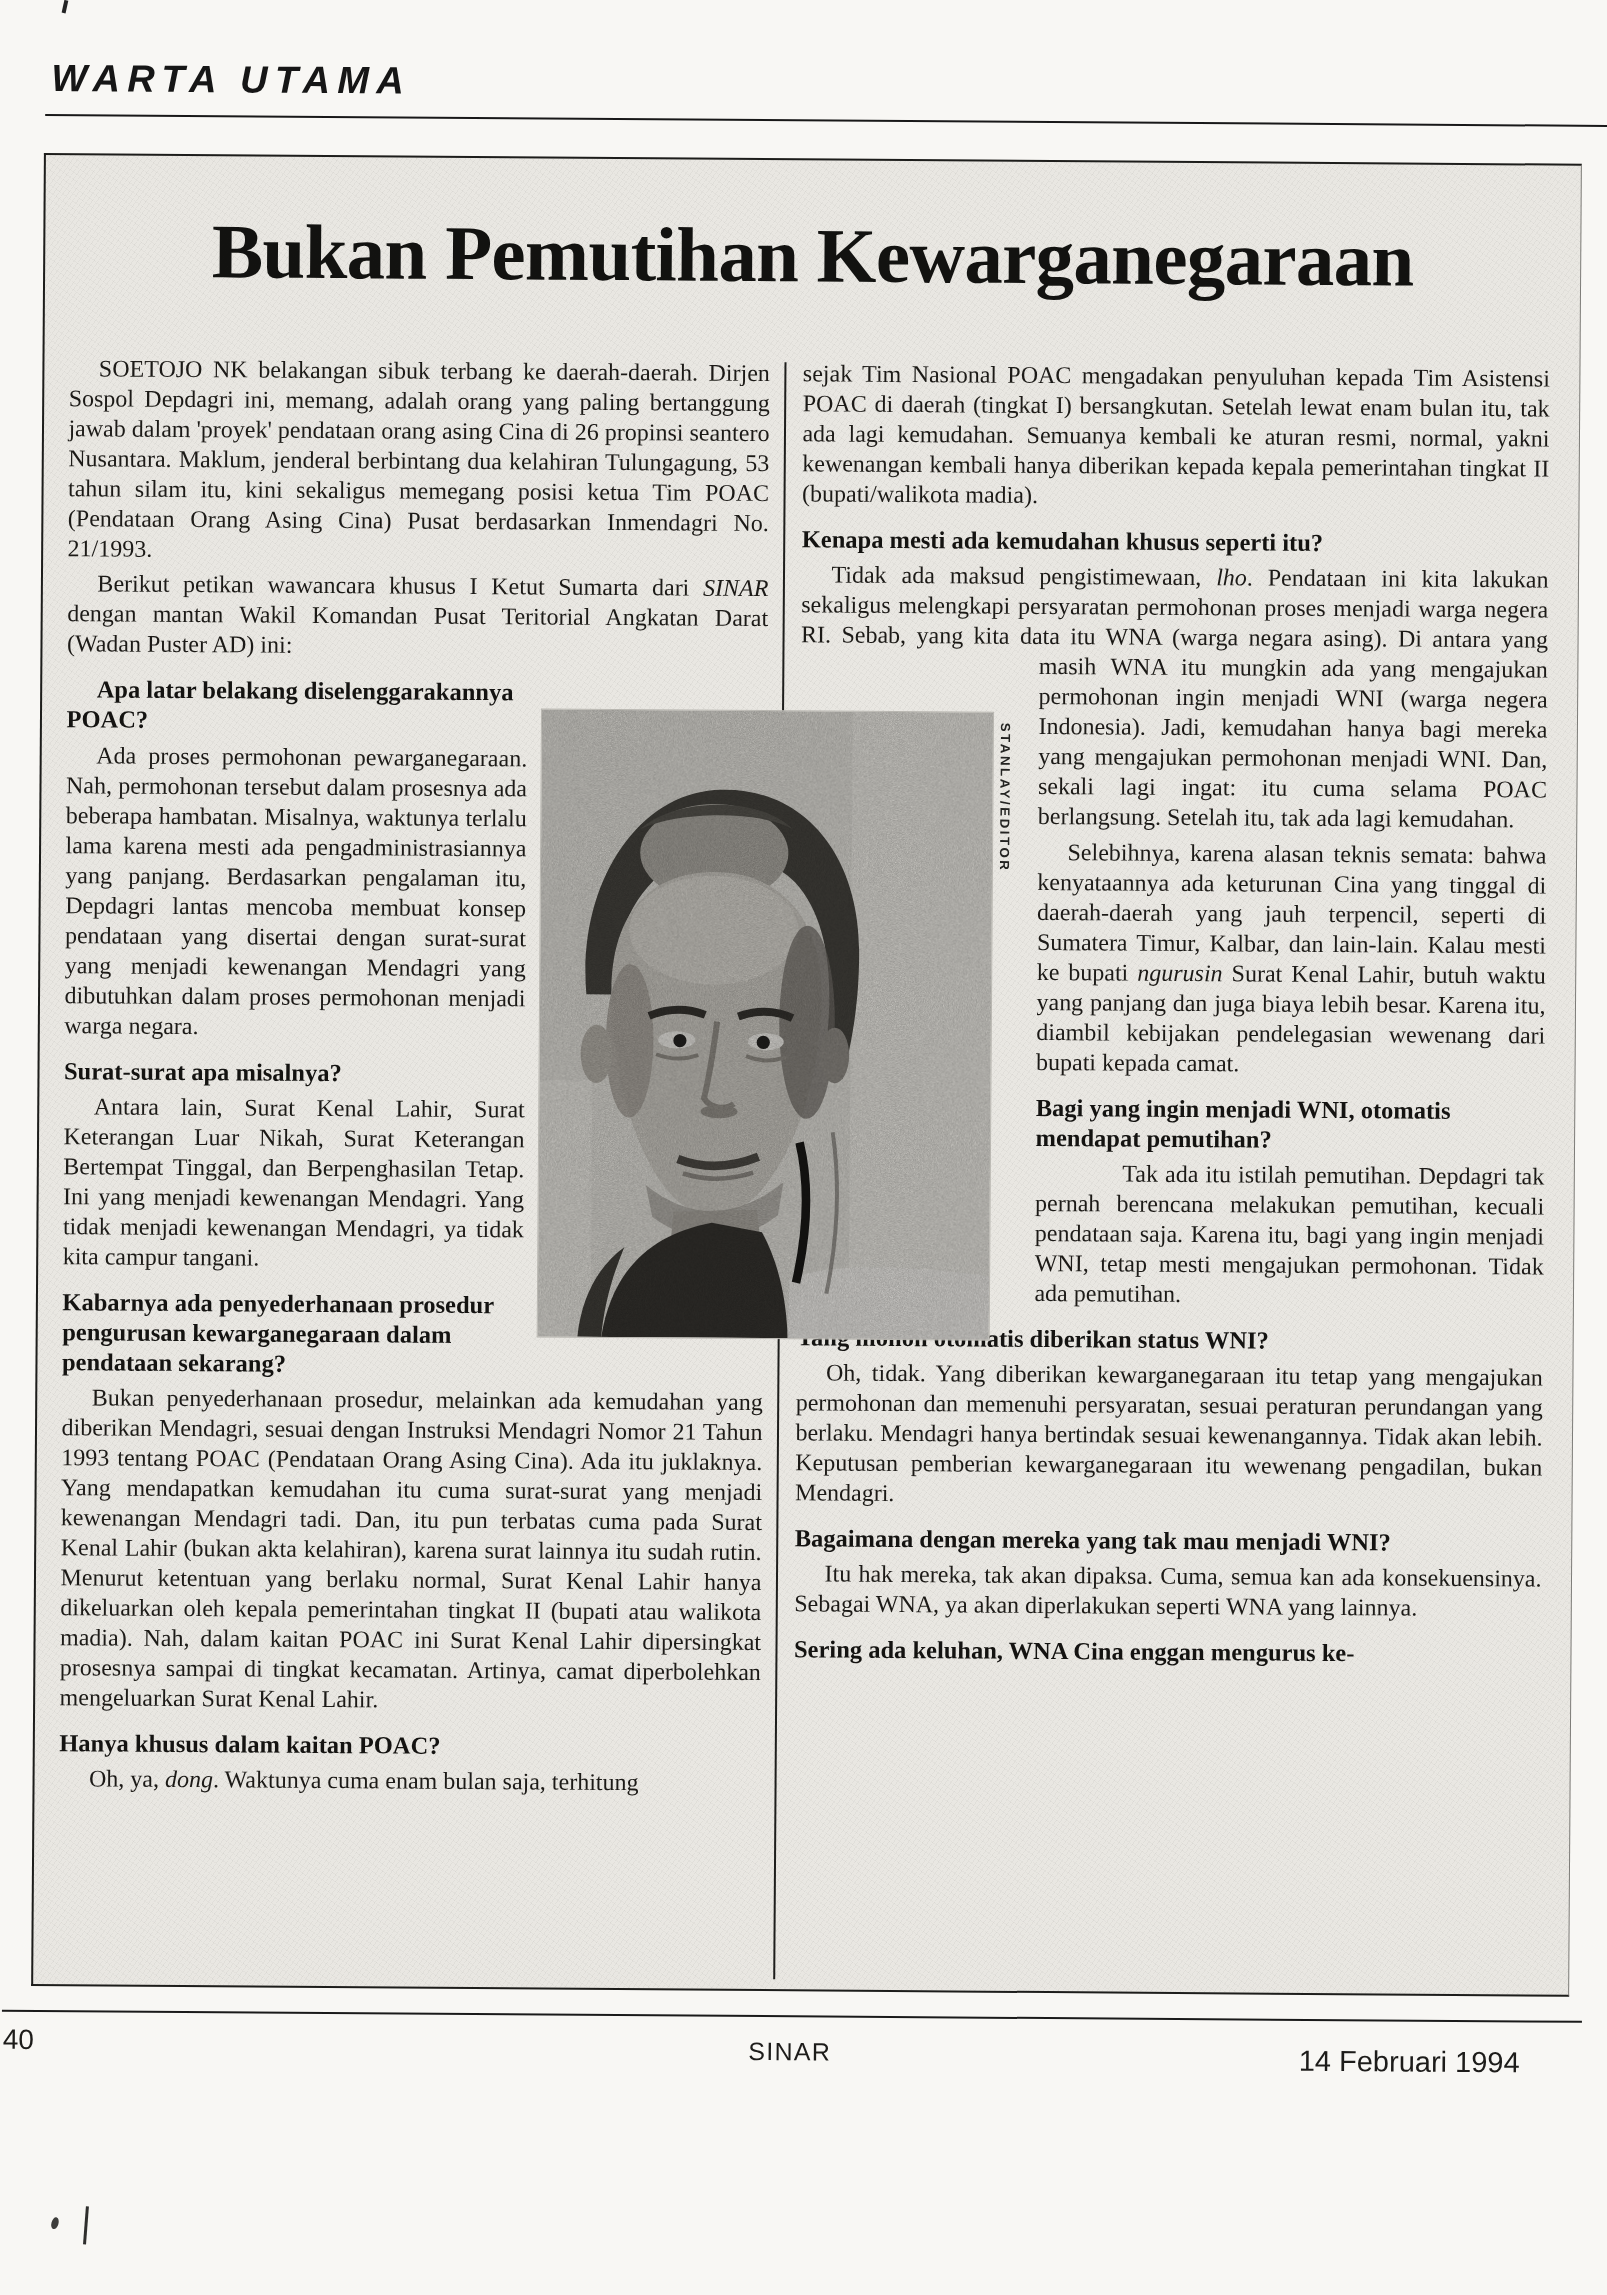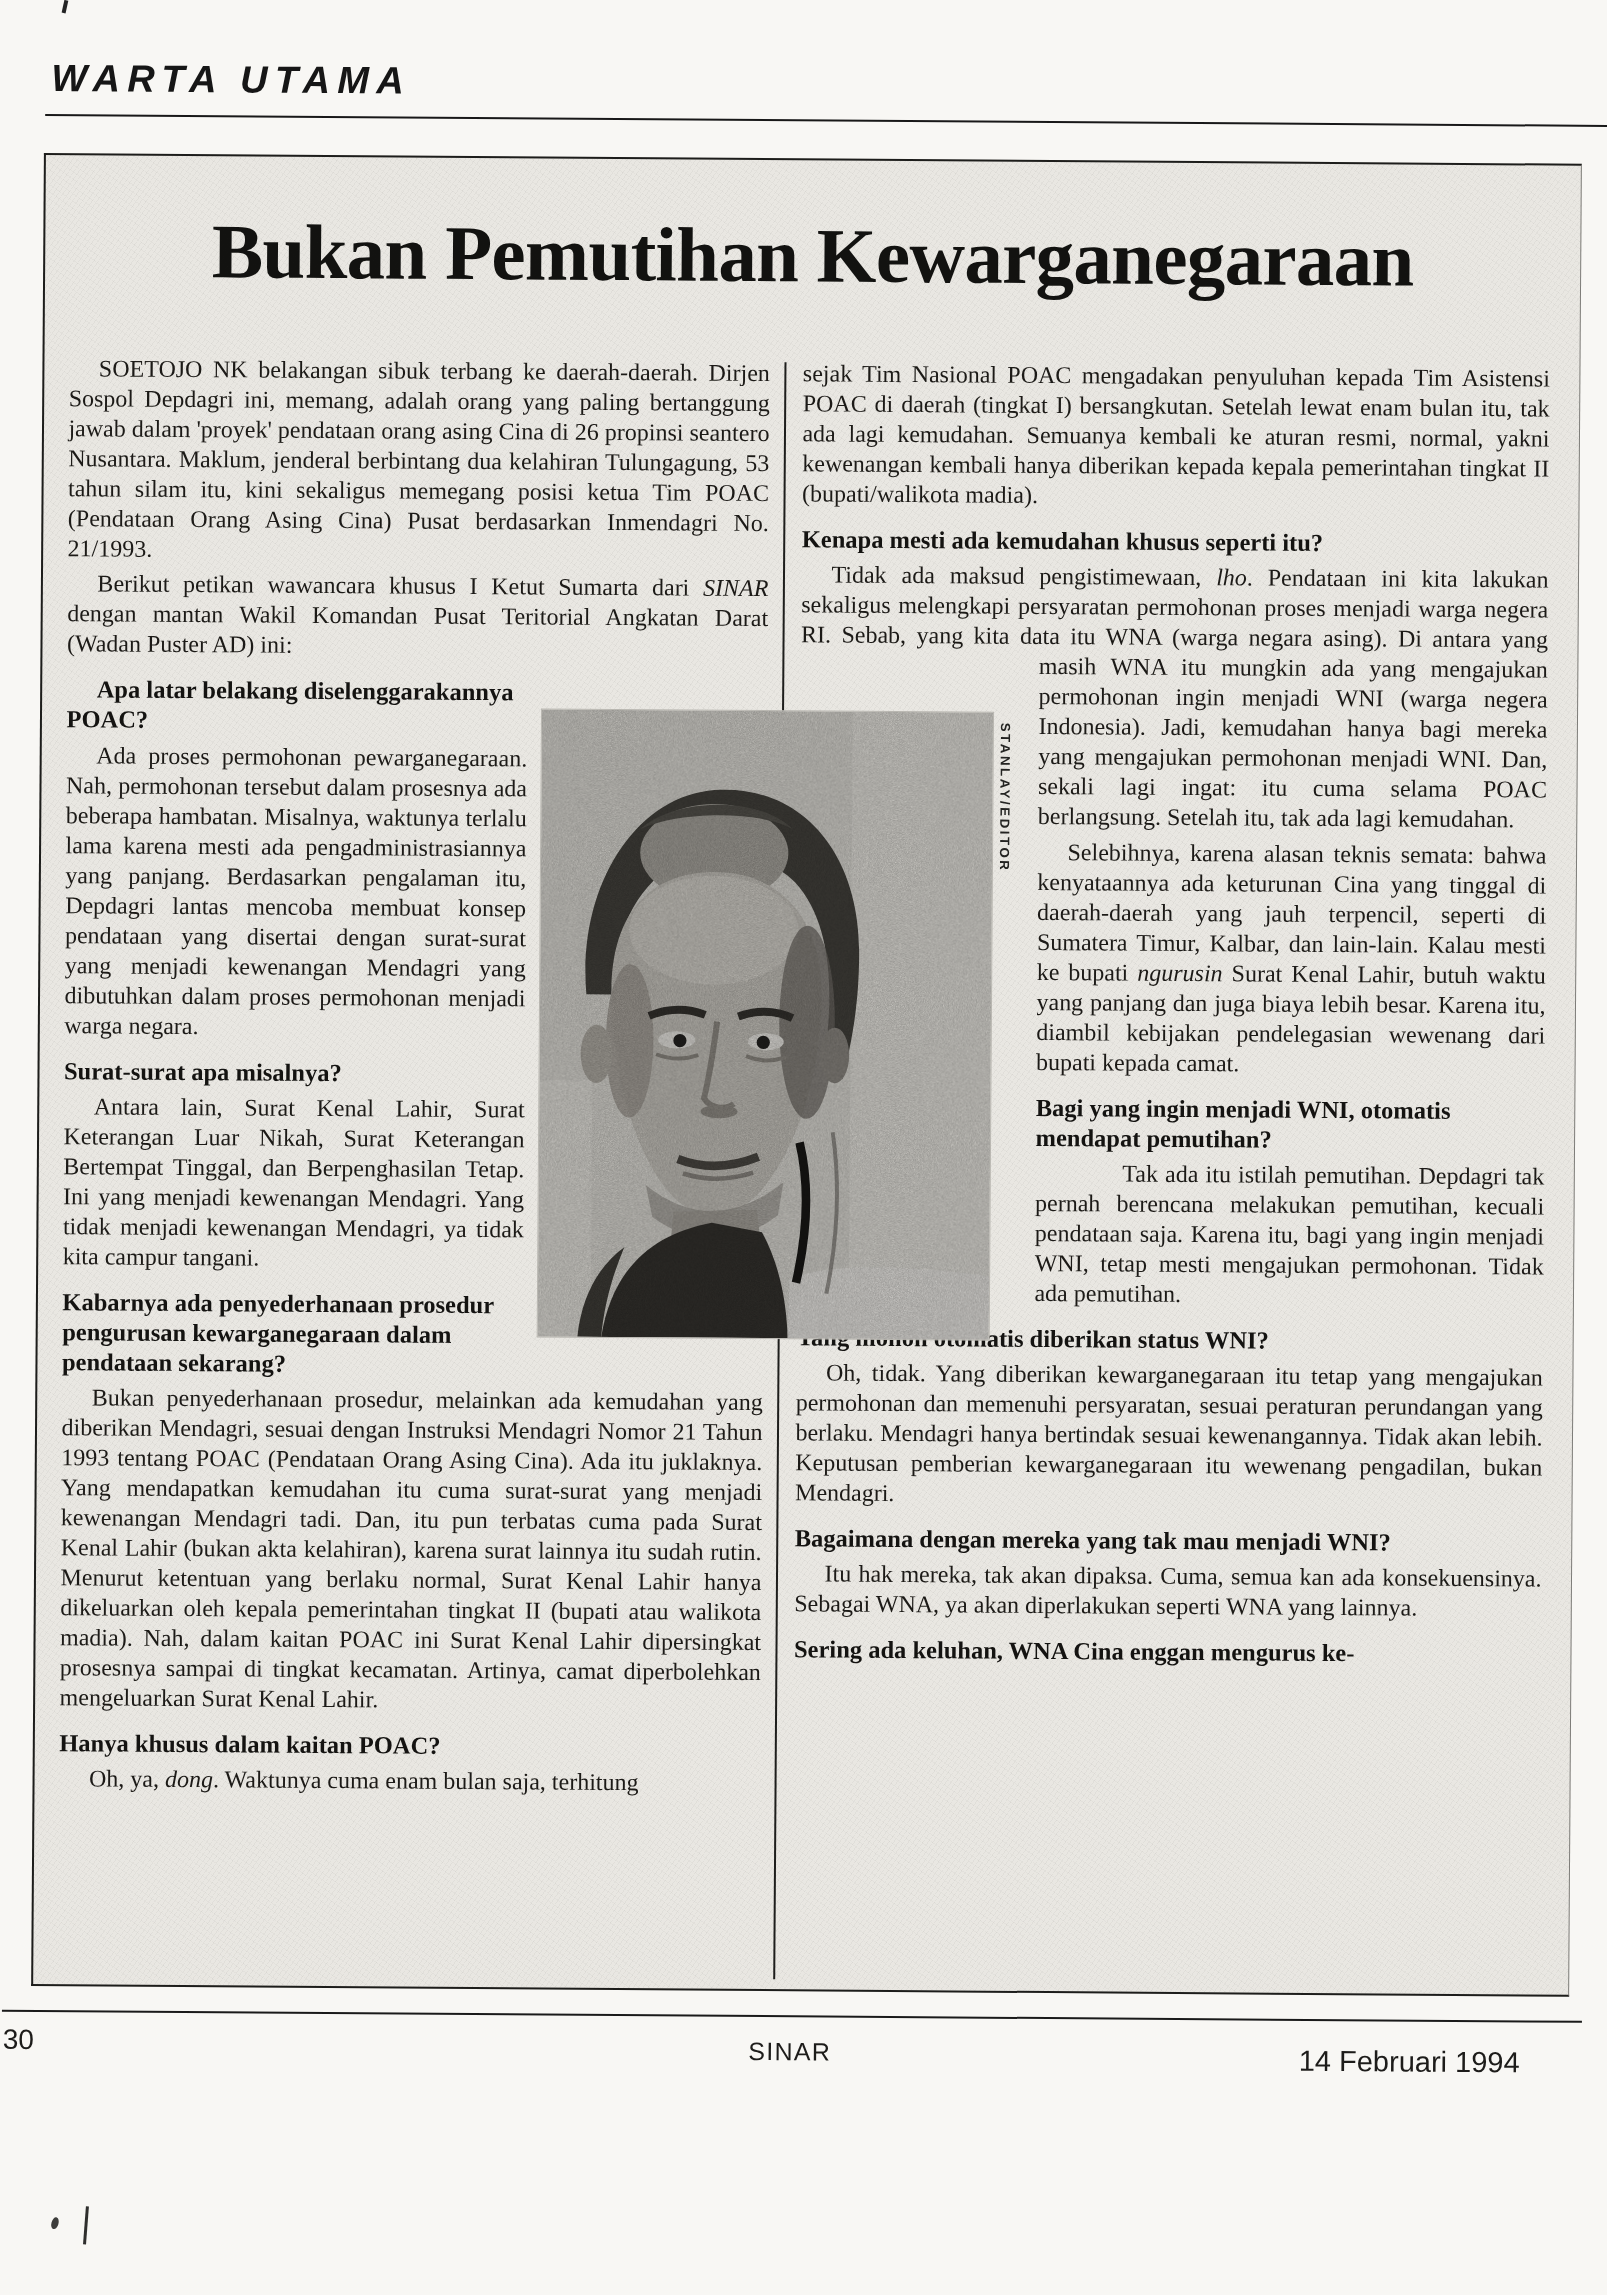--- a/index.html
+++ b/index.html
@@ -172,21 +172,21 @@
         <path d="M378 948 L380 860 C420 838 520 832 682 852 L682 948 Z" fill="#e8e6e2"></path>
         <path d="M394 652 C410 718 406 792 390 864" stroke="#191816" stroke-width="13" fill="none"></path>
         <path d="M444 636 C456 716 452 800 436 880" stroke="#57544e" stroke-width="6" fill="none" opacity="0.55"></path>
         <rect width="682" height="948" filter="url(#grain)" opacity="0.3"></rect>
       </svg>
     </figure>
     <div class="photo-credit">STANLAY/EDITOR</div>
   </section>
 
   <div class="footer-rule"></div>
-  <div class="folio folio-left">30</div>
+  <div class="folio folio-left">40</div>
   <div class="folio folio-center">SINAR</div>
   <div class="folio folio-right">14 Februari 1994</div>
 
   <div class="stray">
     <span class="s1"></span>
     <span class="s2"></span>
   </div>
 
  </div>
 </div>

